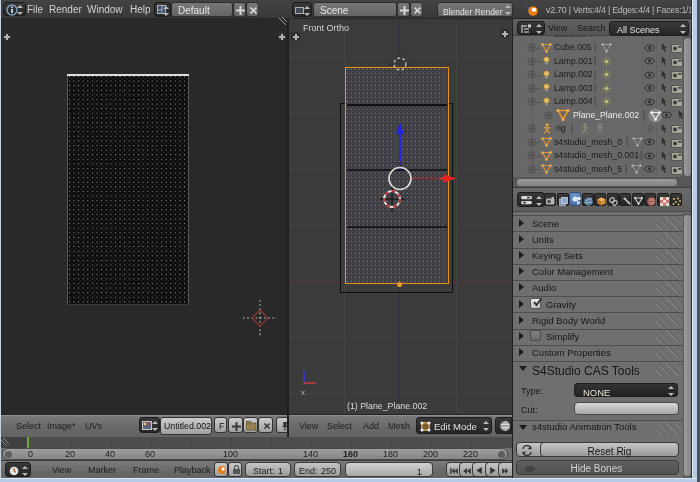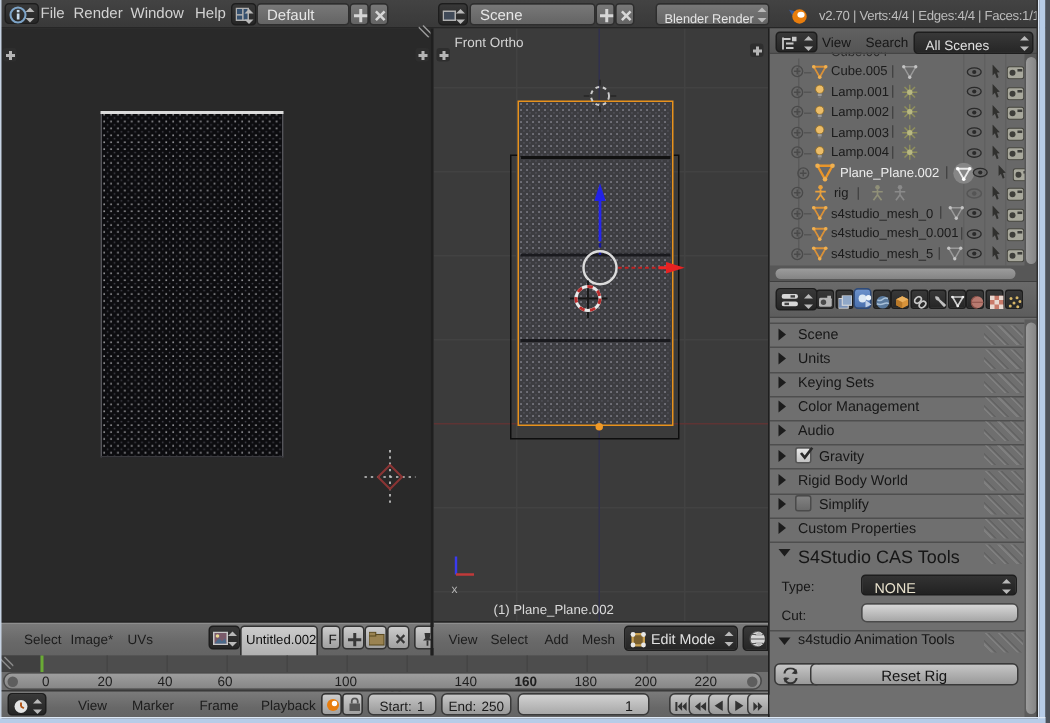--- a/index.html
+++ b/index.html
@@ -128,21 +128,21 @@
 <div class="t" style="left:85px;top:422px;font-size:9px;color:#1c1c1c;">UVs</div>
 <div class="ab df" style="left:139px;top:417px;width:21px;height:16px;">
  <svg class="ab" style="left:2px;top:3px;" width="10" height="10" viewBox="0 0 10 10">
       <rect x="0" y="0" width="10" height="9" fill="#c8c8c8"></rect>
       <rect x="1" y="1" width="8" height="7" fill="#7a5a6a"></rect>
       <circle cx="3" cy="3" r="1.2" fill="#e8d890"></circle>
       <path d="M1 8 L4 4.5 L6 6.5 L8 4.5 L9 8 Z" fill="#4a6a8a"></path>
     </svg>
  <div class="updn" style="right:1px;top:3px;"></div>
 </div>
-<div class="ab lf" style="left:160px;top:417px;width:52px;height:32px;">
+<div class="ab lf" style="left:160px;top:417px;width:52px;height:18px;">
     <div class="t" style="left:3px;top:4px;font-size:8.8px;color:#101010;">Untitled.002</div>
   </div>
 <div class="ab lf" style="left:214px;top:417px;width:13px;height:16px;">
     <div class="t" style="left:4px;top:4px;font-size:9px;color:#101010;">F</div>
   </div>
 <div class="ab lf" style="left:228px;top:417px;width:15px;height:16px;">
     <svg class="ab" style="left:3px;top:3.5px;" width="9" height="9" viewBox="0 0 9 9">
       <path d="M3.5 0 h2 v3.5 h3.5 v2 h-3.5 v3.5 h-2 v-3.5 h-3.5 v-2 h3.5 Z" fill="#383838"></path>
     </svg>
   </div>
@@ -213,21 +213,21 @@
   <circle cx="16" cy="64.5" r="11" fill="none" stroke="#dcdcdc" stroke-width="1.6"></circle>
  </svg>
 
  <svg class="ab" style="left:89px;top:166px;" width="28" height="28" viewBox="0 0 28 28">
   <line x1="14" y1="2" x2="14" y2="27" stroke="#161616" stroke-width="1.2"></line>
   <line x1="2" y1="14" x2="27" y2="14" stroke="#161616" stroke-width="1.2"></line>
   <circle cx="14" cy="14" r="8" fill="none" stroke="#e8e8e8" stroke-width="2"></circle>
   <circle cx="14" cy="14" r="8" fill="none" stroke="#bb2e2e" stroke-width="2" stroke-dasharray="3.7 3.7"></circle>
  </svg>
  <div class="t" style="left:14px;top:5px;font-size:9px;color:#d4d4d4;">Front Ortho</div>
- <div class="t" style="left:40px;top:383px;font-size:8.8px;color:#dadada;">(1) Plane_Plane.002</div>
+ <div class="t" style="left:58px;top:383px;font-size:8.8px;color:#dadada;">(1) Plane_Plane.002</div>
 
  <svg class="ab" style="left:3px;top:348px;" width="30" height="30" viewBox="0 0 30 30">
   <line x1="12" y1="16" x2="12" y2="4" stroke="#3a3aee" stroke-width="1.6"></line>
   <line x1="12" y1="16" x2="24" y2="16" stroke="#c03a3a" stroke-width="1.6"></line>
   <text x="9" y="28" fill="#b5b5b5" font-size="8" font-family="Liberation Sans">x</text>
  </svg>
  <div class="plus" style="left:2px;top:13px;"></div>
  <div class="plus" style="left:211px;top:10px;"></div>
 </div>
 
@@ -543,21 +543,21 @@
    <svg class="ab" style="left:147px;top:0.5px;" width="8" height="10" viewBox="0 0 8 11">
           <path d="M1.5 0 L1.5 8 L3.2 6.4 L4.6 10 L5.9 9.4 L4.7 5.9 L6.8 5.7 Z" fill="#30302e"></path>
         </svg>
    <svg class="ab" style="left:158px;top:1px;" width="12" height="10" viewBox="0 0 12 10">
           <rect x="0.5" y="1.5" width="11" height="8" rx="1.5" fill="#a8a89c" stroke="#44443e" stroke-width="0.7"></rect>
           <circle cx="4" cy="5.5" r="2" fill="#3e3e3a"></circle>
           <rect x="7.3" y="3" width="3.2" height="1.7" fill="#3e3e3a"></rect>
         </svg>
   </div>
 
-  <div class="ab" style="top:90.5px;left:4px;width:158px;height:11px;">
+  <div class="ab" style="top:90.5px;left:17px;width:158px;height:11px;">
    <svg class="ab" style="left:14px;top:1px;" width="9" height="9" viewBox="0 0 9 9">
           <circle cx="4.5" cy="4.5" r="3.6" fill="none" stroke="#4a4a4a" stroke-width="0.9"></circle>
           <line x1="2.3" y1="4.5" x2="6.7" y2="4.5" stroke="#4a4a4a" stroke-width="0.9"></line>
           <line x1="4.5" y1="2.3" x2="4.5" y2="6.7" stroke="#4a4a4a" stroke-width="0.9"></line>
         </svg>
    <svg class="ab" style="left:26px;top:-1.5px;" width="14" height="14" viewBox="0 0 14 14">
           <path d="M2 2.5 L12 2.5 L7 11.5 Z" fill="none" stroke="#e8952a" stroke-width="1.6"></path>
           <circle cx="2" cy="2.5" r="1.5" fill="#f0b050"></circle>
           <circle cx="12" cy="2.5" r="1.5" fill="#f0b050"></circle>
           <circle cx="7" cy="11.5" r="1.5" fill="#f0b050"></circle>
@@ -905,20 +905,26 @@
  <div class="ab lb" style="left:3px;top:255px;width:22px;height:15px;">
   <svg class="ab" style="left:4px;top:2px;" width="12" height="11" viewBox="0 0 12 11">
         <path d="M2 4 A4 3.5 0 0 1 10 4 M10 7 A4 3.5 0 0 1 2 7" fill="none" stroke="#333" stroke-width="1.4"></path>
         <path d="M10 1 L10 4.5 L6.7 4 Z" fill="#333"></path>
         <path d="M2 10 L2 6.5 L5.3 7 Z" fill="#333"></path>
       </svg>
  </div>
  <div class="ab lb" style="left:27px;top:255px;width:139px;height:15px;">
       <div class="t" style="left:50%;margin-left:-22px;top:3.5px;font-size:10px;color:#141414;">Reset Rig</div>
     </div>
+ <div class="ab" style="left:3px;top:273px;width:163px;height:15px;background:linear-gradient(#606060,#515151);border:1px solid #3a3a3a;border-radius:4px;">
+  <svg class="ab" style="left:7px;top:4px;" width="12" height="8" viewBox="0 0 12 8">
+        <ellipse cx="6" cy="4" rx="5" ry="3" fill="#424242"></ellipse>
+      </svg>
+  <div class="t" style="left:50%;margin-left:-27px;top:3px;font-size:10px;color:#cfcfcf;">Hide Bones</div>
+ </div>
 
  <div class="ab" style="left:170px;top:26px;width:9px;height:265px;background:#5c5c5c;"></div>
  <div class="ab" style="left:171px;top:28px;width:7px;height:261px;background:linear-gradient(90deg,#9c9c9c,#848484);border-radius:4px;"></div>
 </div>
 
 <div class="ab" style="left:287px;top:19px;width:2px;height:418px;background:#1f1f1f;"></div>
 <div class="ab" style="left:511.5px;top:19px;width:1.5px;height:460px;background:#1f1f1f;"></div>
 <div class="ab" style="left:0;top:479px;width:512px;height:1px;background:#3e3e3e;"></div>
 
 <div class="ab" style="left:0;top:0;width:1px;height:482px;background:#c7d3e3;"></div>

